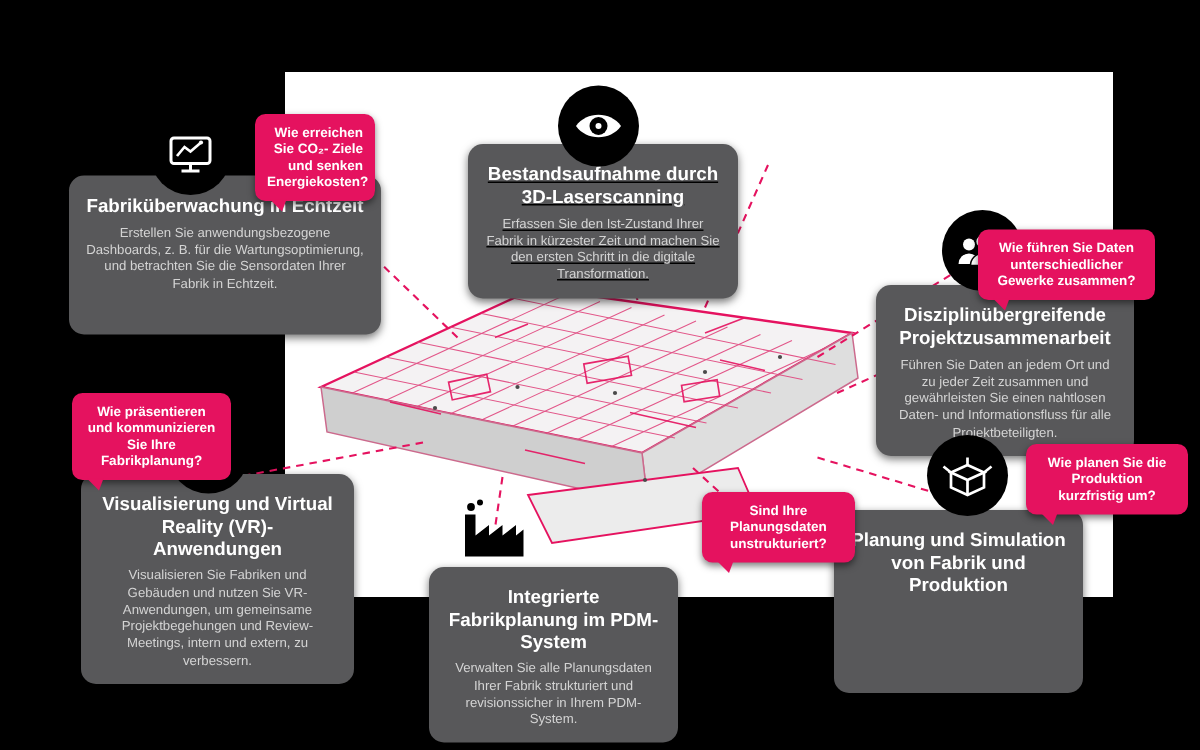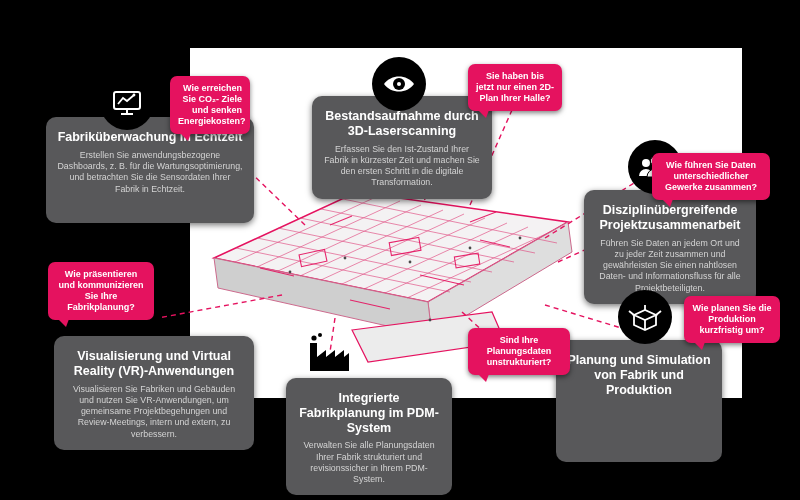--- a/index.html
+++ b/index.html
@@ -35,37 +35,37 @@
     background:#000000; display:flex; align-items:center; justify-content:center;
   }
   .icon-plain { position:absolute; z-index:3; }
 
   
   #icon-1    { left:100px; top:76px; }
   #callout-1 { left:170px; top:76px;  width:80px;text-align:right; }
   #card-1    { left:46px;  top:117px; width:208px; min-height:106px; }
 
   #icon-2    { left:372px; top:57px; }
-  #card-2    { left:312px; top:96px;  width:180px; min-height:90px; }
+  #card-2    { left:312px; top:96px;  width:180px; min-height:90px;text-decoration:underline; }
   #callout-2 { left:468px; top:64px;  width:94px; }
 
   #callout-3 { left:652px; top:118px; width:118px;margin-top:35px; }
   #icon-3    { left:628px; top:140px; }
   #card-3    { left:584px; top:190px; width:172px; min-height:102px; }
 
   #callout-4 { left:2px;   top:262px; width:106px;margin-left:46px; }
   #icon-4    { left:112px; top:275px; }
-  #card-4    { left:54px;  top:336px; width:200px; min-height:92px; }
+  #card-4    { left:54px;  top:316px; width:182px; min-height:92px; }
 
   #icon-5    { left:305px; top:331px; }
   #card-5    { left:286px; top:378px; width:166px; min-height:86px; }
   #callout-5 { left:468px; top:328px; width:102px; }
 
   #icon-6    { left:618px; top:290px; }
-  #callout-6 { left:684px; top:296px; width:96px; }
+  #callout-6 { left:684px; top:296px; width:108px; }
   #card-6    { left:556px; top:340px; width:166px; min-height:122px; }
 </style>
 </head>
 <body>
 
 <div class="canvas">
 
   <svg class="scene-svg" width="800" height="500" viewBox="0 0 800 500">
     <rect x="190" y="48" width="552" height="350" fill="#ffffff"></rect>
 
@@ -146,21 +146,20 @@
     <svg width="36" height="26" viewBox="0 0 36 26">
       <path d="M3,13 C10,3 26,3 33,13 C26,23 10,23 3,13 Z" fill="#ffffff"></path>
       <circle cx="18" cy="13" r="6" fill="#000000"></circle>
       <circle cx="18" cy="13" r="2" fill="#ffffff"></circle>
     </svg>
   </div>
   <div class="card" id="card-2">
     <h3>Bestandsaufnahme durch 3D-Laserscanning</h3>
     <p>Erfassen Sie den Ist-Zustand Ihrer Fabrik in kürzester Zeit und machen Sie den ersten Schritt in die digitale Transformation.</p>
   </div>
-  <div class="callout" id="callout-2">Sie haben bis jetzt nur einen 2D-Plan Ihrer Halle?</div>
 
   <div class="callout" id="callout-3">Wie führen Sie Daten unterschiedlicher Gewerke zusammen?</div>
   <div class="icon-circle" id="icon-3">
     <svg width="34" height="30" viewBox="0 0 34 30" fill="#ffffff">
       <circle cx="8" cy="11" r="4"></circle>
       <path d="M1,24 a7,7 0 0 1 14,0 z"></path>
       <circle cx="26" cy="11" r="4"></circle>
       <path d="M19,24 a7,7 0 0 1 14,0 z"></path>
       <circle cx="17" cy="9" r="4.6" stroke="#000000" stroke-width="1"></circle>
       <path d="M9,25 a8,8 0 0 1 16,0 z" stroke="#000000" stroke-width="1"></path>

